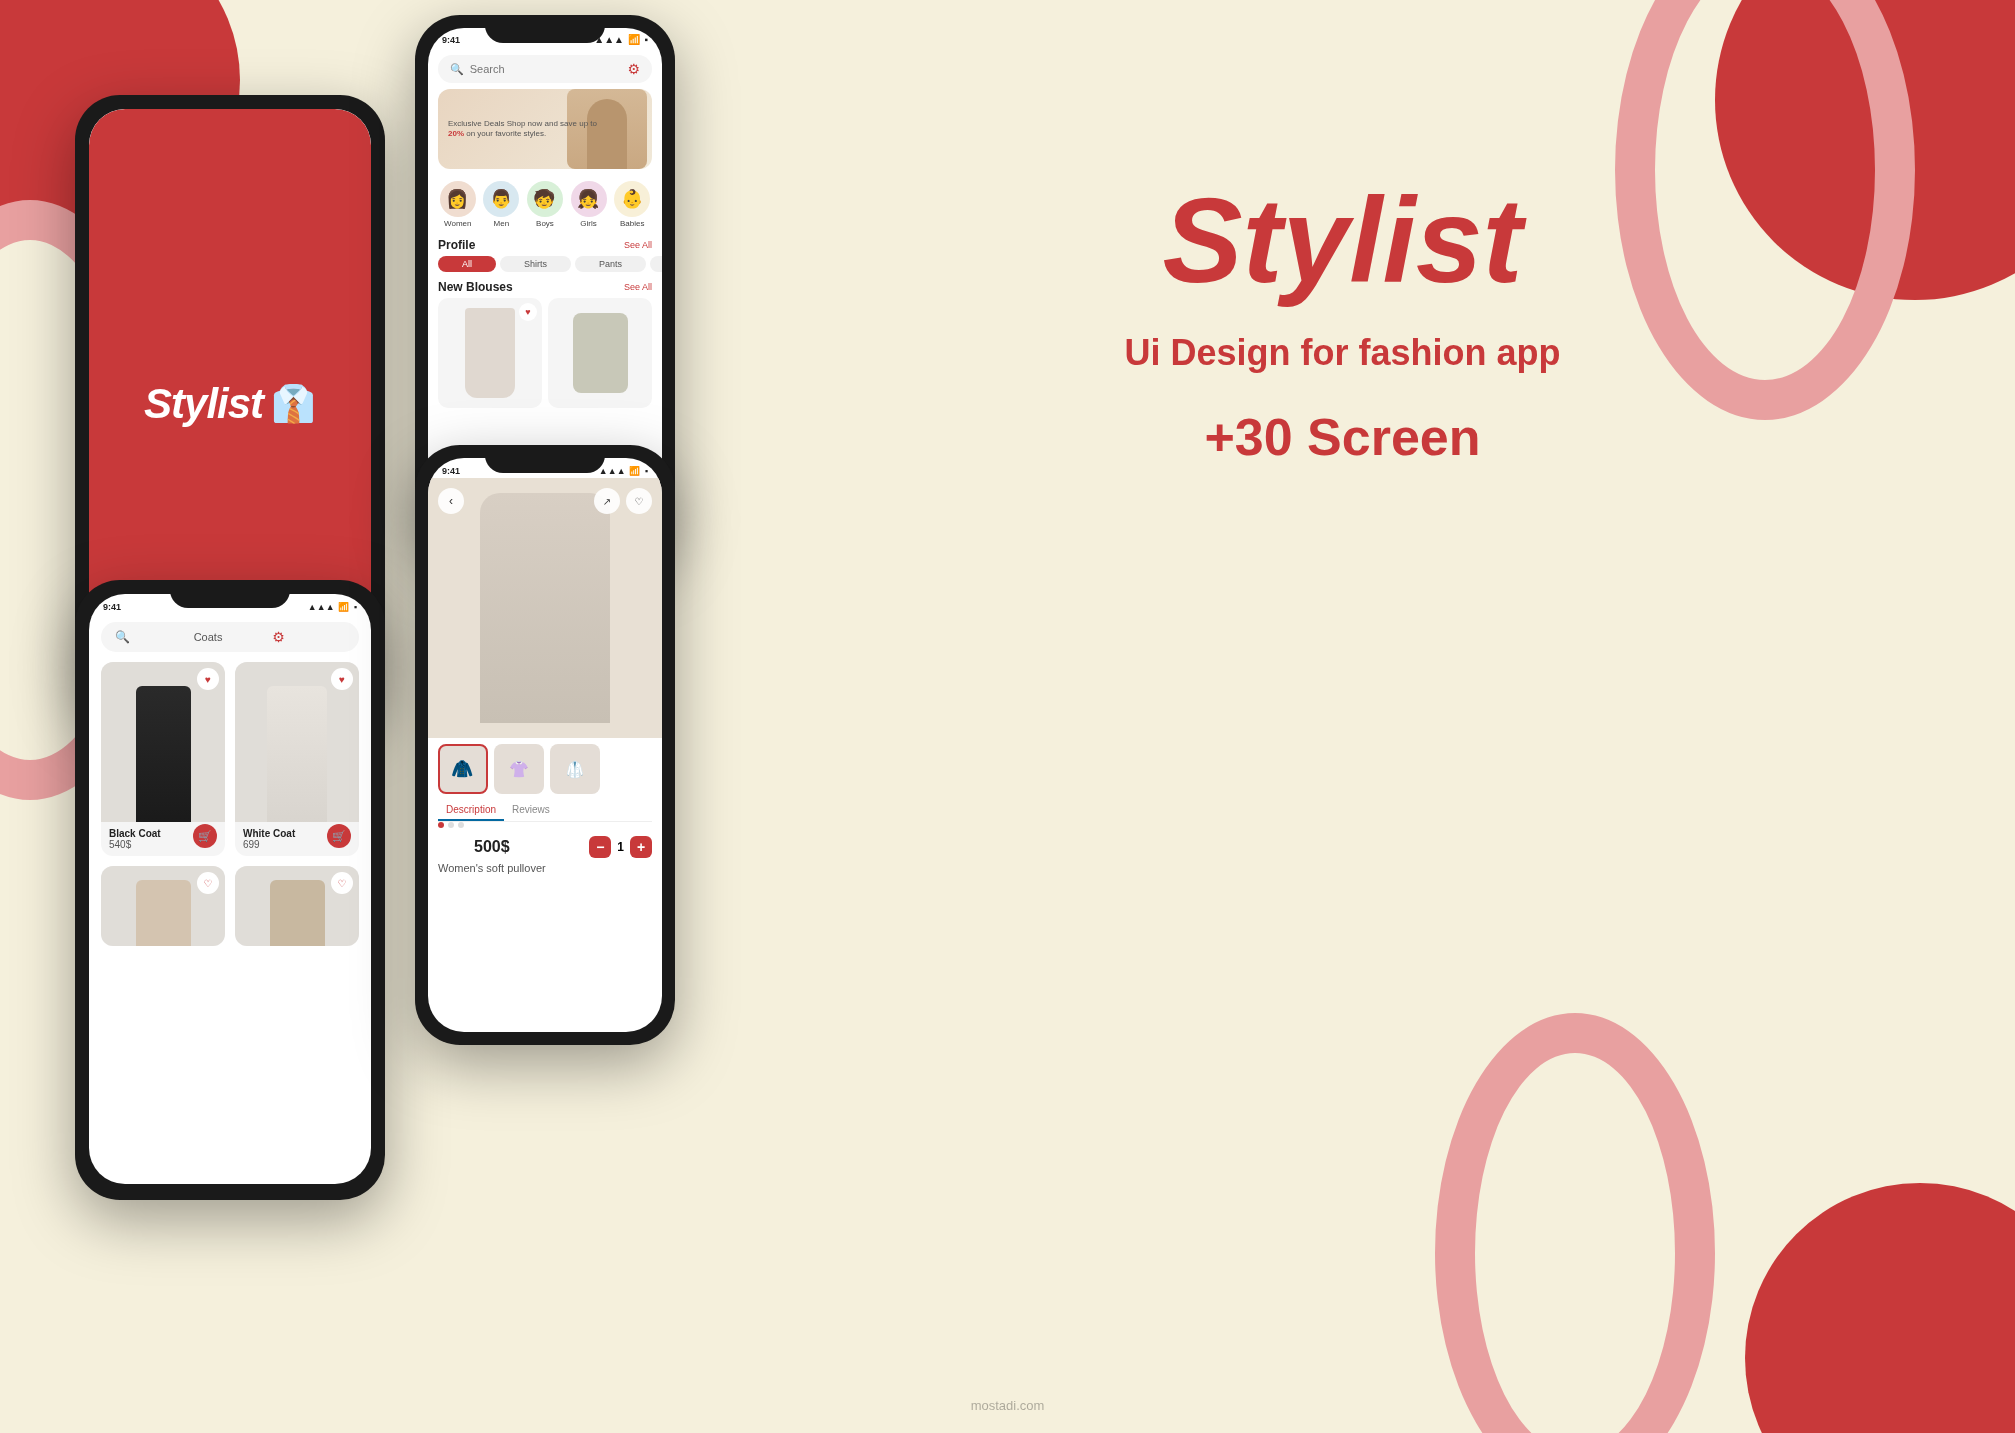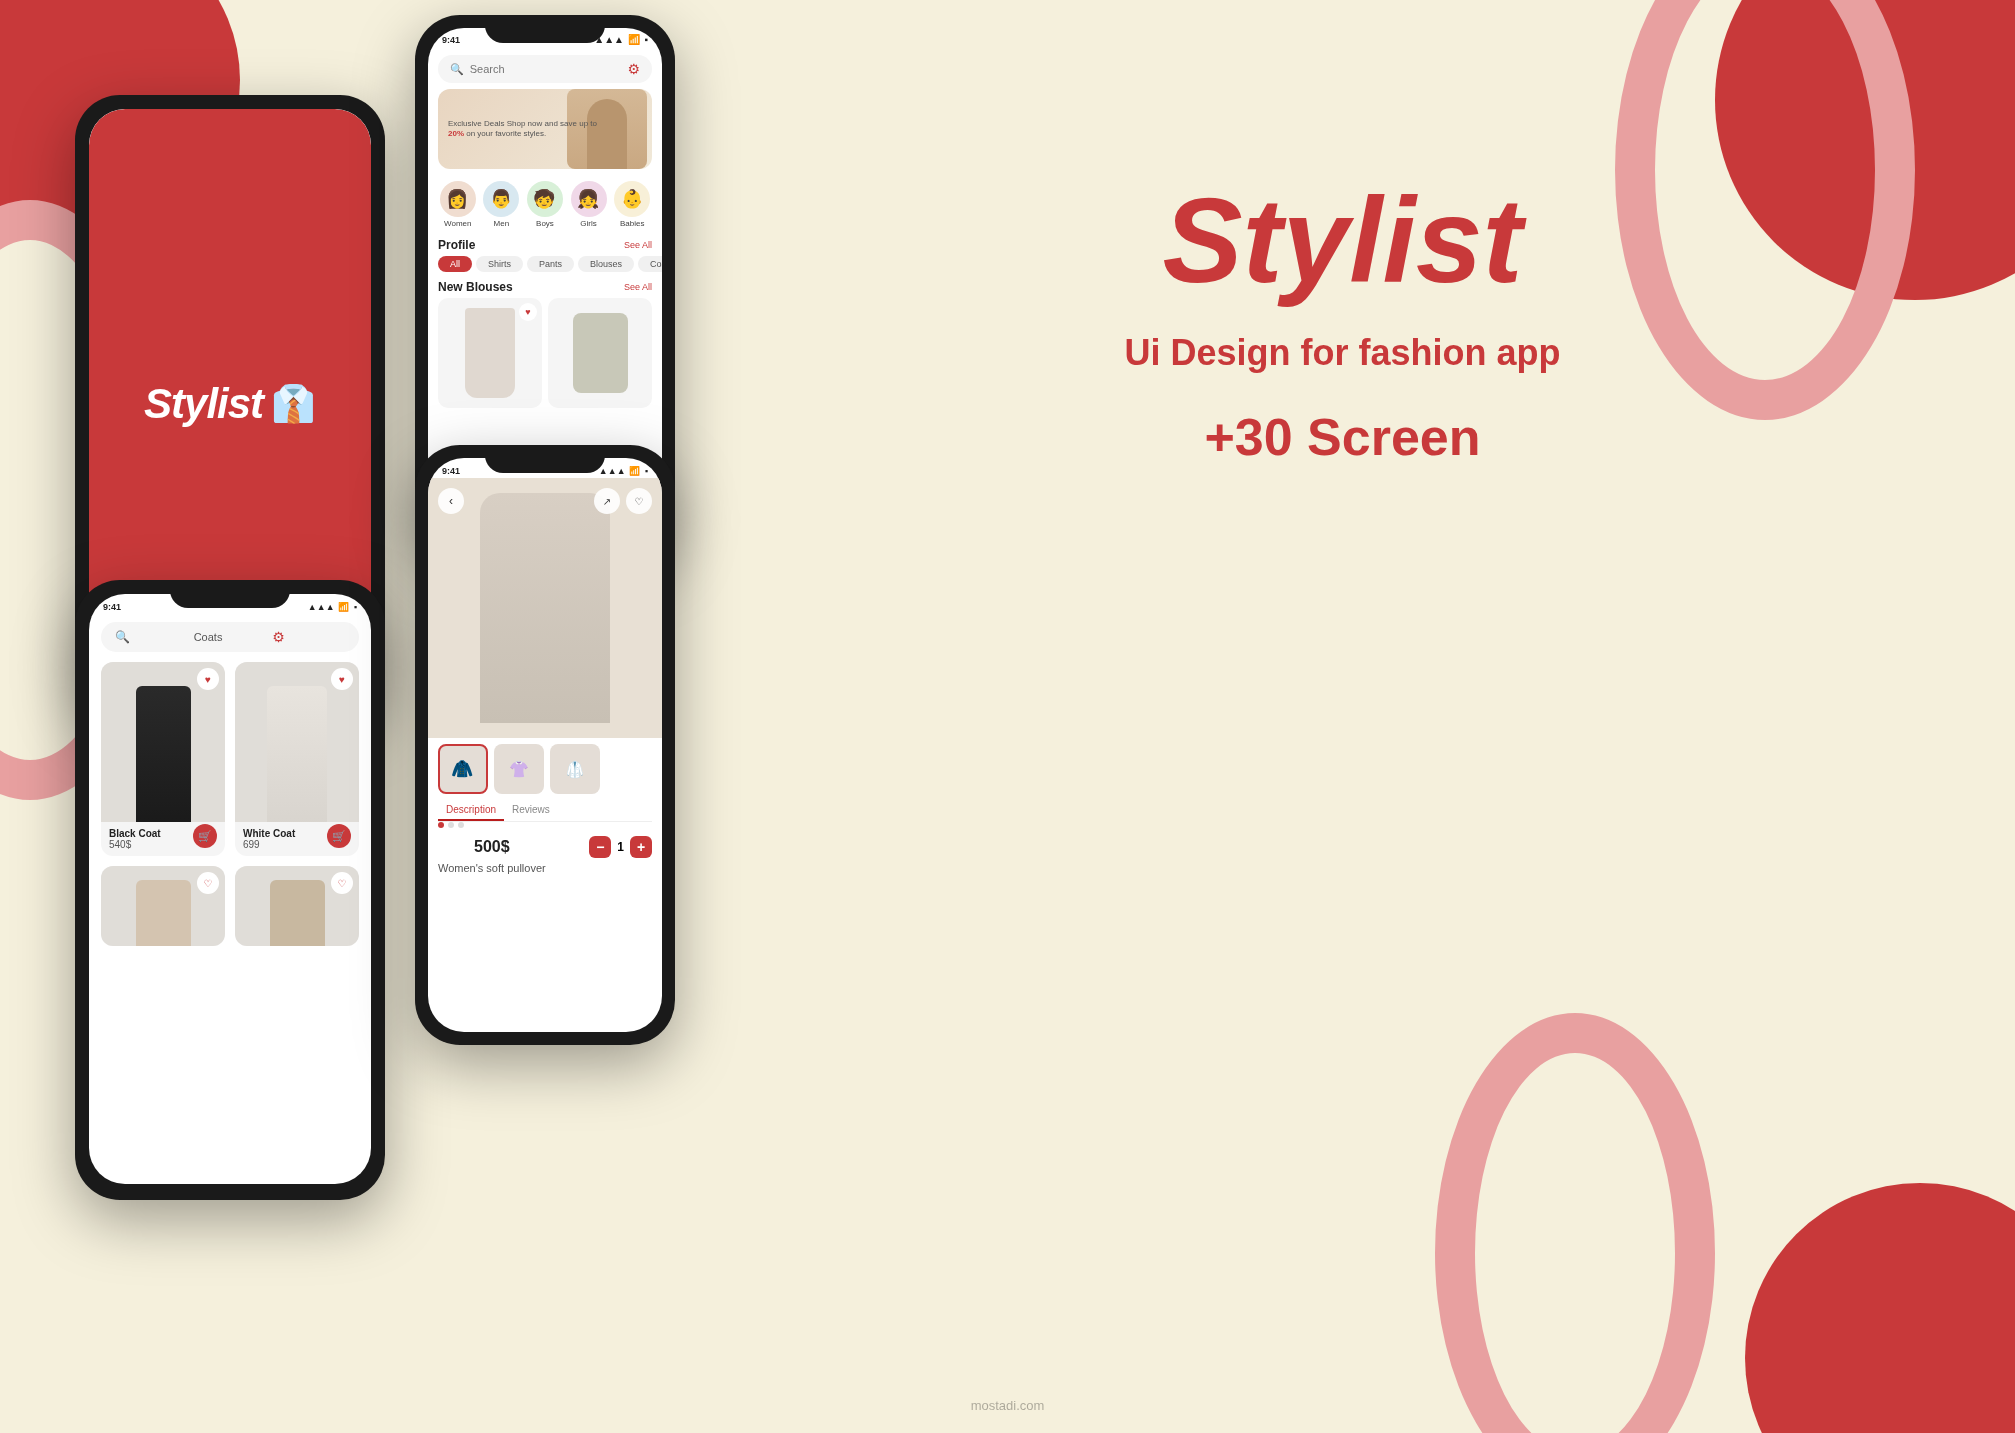--- a/index.html
+++ b/index.html
@@ -203,21 +203,21 @@
       padding: 2px 10px 4px;
     }
     .section-title { font-size: 12px; font-weight: 700; color: #222; }
     .see-all { font-size: 9px; color: #c8393a; }
 
     .products-tabs {
       display: flex; gap: 4px; padding: 0 10px 6px;
       overflow-x: hidden;
     }
     .ptab {
-      padding: 3px 12px;
+      padding: 3px 24px;
       border-radius: 12px;
       font-size: 9px;
       font-weight: 500;
       background: #f0f0f0;
       color: #555;
     }
     .ptab.active {
       background: #c8393a;
       color: #fff;
     }
@@ -391,21 +391,21 @@
     .detail-tabs {
       display: flex; border-bottom: 1px solid #eee;
       margin: 0 10px 6px;
     }
     .detail-tab {
       font-size: 10px; padding: 4px 8px;
       color: #888;
     }
     .detail-tab.active {
       color: #c8393a;
-      border-bottom: 2px solid #b91c1c;
+      border-bottom: 2px solid #0369a1;
     }
     .detail-dots {
       display: flex; gap: 4px; align-items: center;
       padding: 0 10px;
       margin-top: -6px; margin-bottom: 4px;
     }
     .dot { width: 6px; height: 6px; border-radius: 50%; background: #ddd; }
     .dot.active { background: #c8393a; }
     .detail-price-row {
       display: flex; align-items: center; justify-content: space-between;

